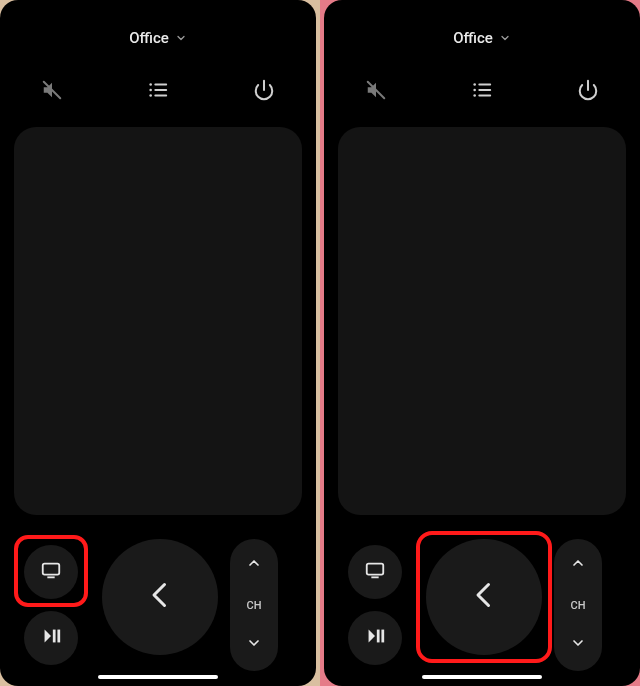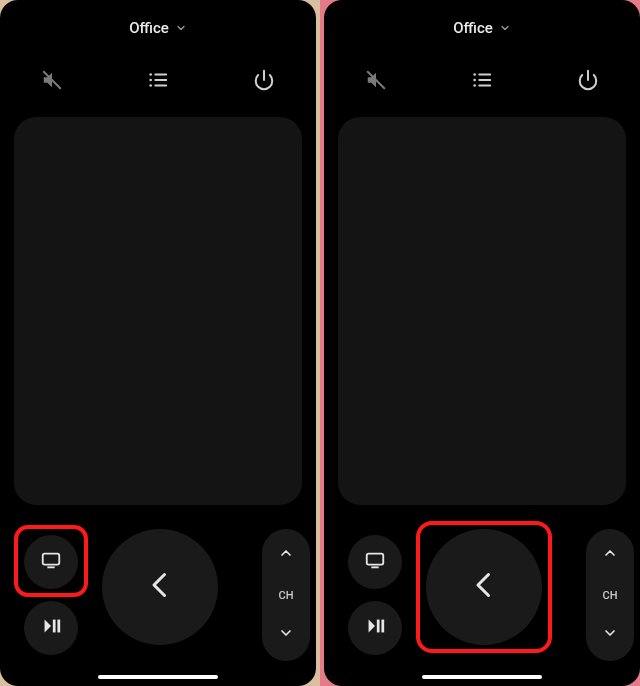--- a/index.html
+++ b/index.html
@@ -11,21 +11,21 @@
     overflow:hidden;
   }
   .phone{
     width:316px;height:686px;
     background:#000;
     position:relative;
     border-radius:18px;
     display:flex;flex-direction:column;
   }
   .header{
-    padding-top:19px;padding-bottom:18px;
+    padding-top:29px;padding-bottom:18px;
     display:flex;justify-content:center;align-items:center;gap:6px;
     color:#eaeaea;font-size:15px;font-weight:500;
   }
   .header svg{display:block}
   .toolbar{
     display:flex;justify-content:space-between;align-items:center;
     padding:8px 30px 20px 30px;
   }
   .tb-btn{width:44px;height:34px;display:flex;align-items:center;justify-content:center;cursor:pointer}
   .tb-btn svg{display:block}
@@ -61,21 +61,21 @@
     position:absolute;border:4px solid #ff1a1a;border-radius:14px;pointer-events:none;
   }
   .home-indicator{
     position:absolute;left:50%;bottom:7px;transform:translateX(-50%);
     width:120px;height:4px;border-radius:3px;background:#fff;
   }
   
   .btn-tv{left:24px;top:30px}
   .btn-pp{left:24px;top:96px}
   .btn-back{left:102px;top:24px}
-  .pill-ch{right:6px;top:24px}
+  .pill-ch{right:38px;top:24px}
 </style>
 </head>
 <body>
 
 <div class="phone">
 
   <div class="header">
     <span>Office</span>
     <span>
       <svg width="12" height="12" viewBox="0 0 24 24" fill="none" stroke="#9c9c9c" stroke-width="2.5" stroke-linecap="round" stroke-linejoin="round">

